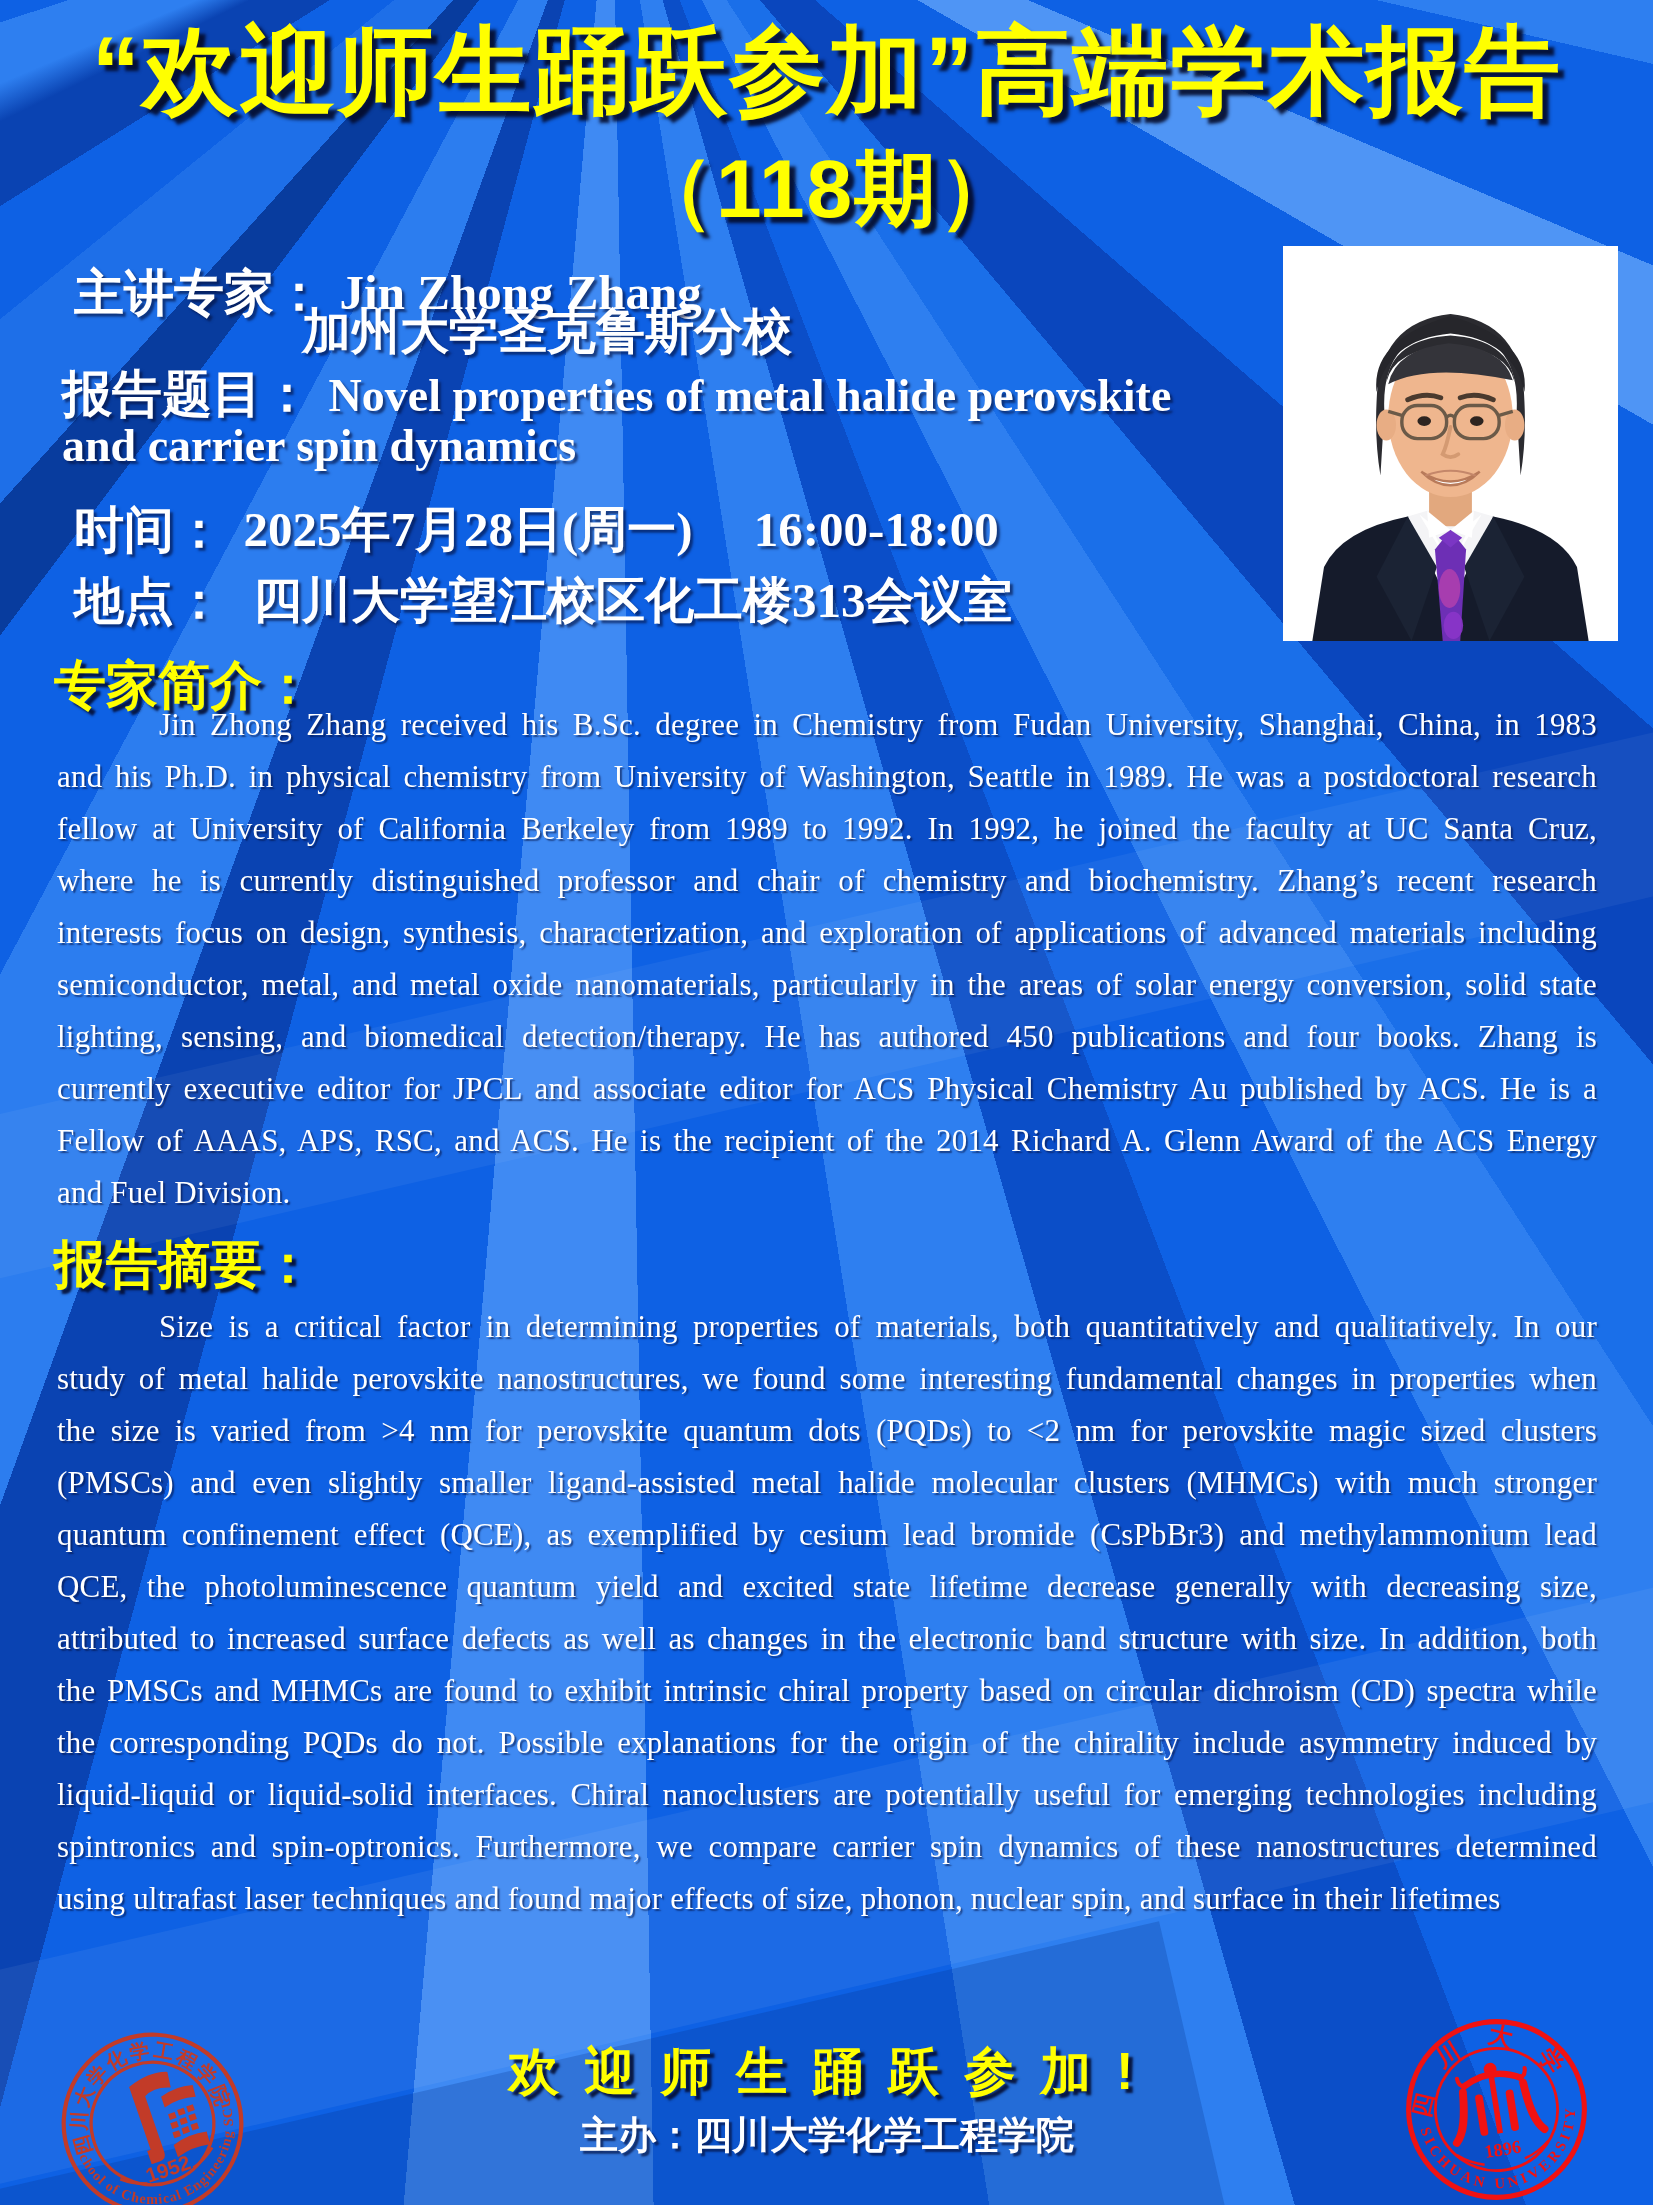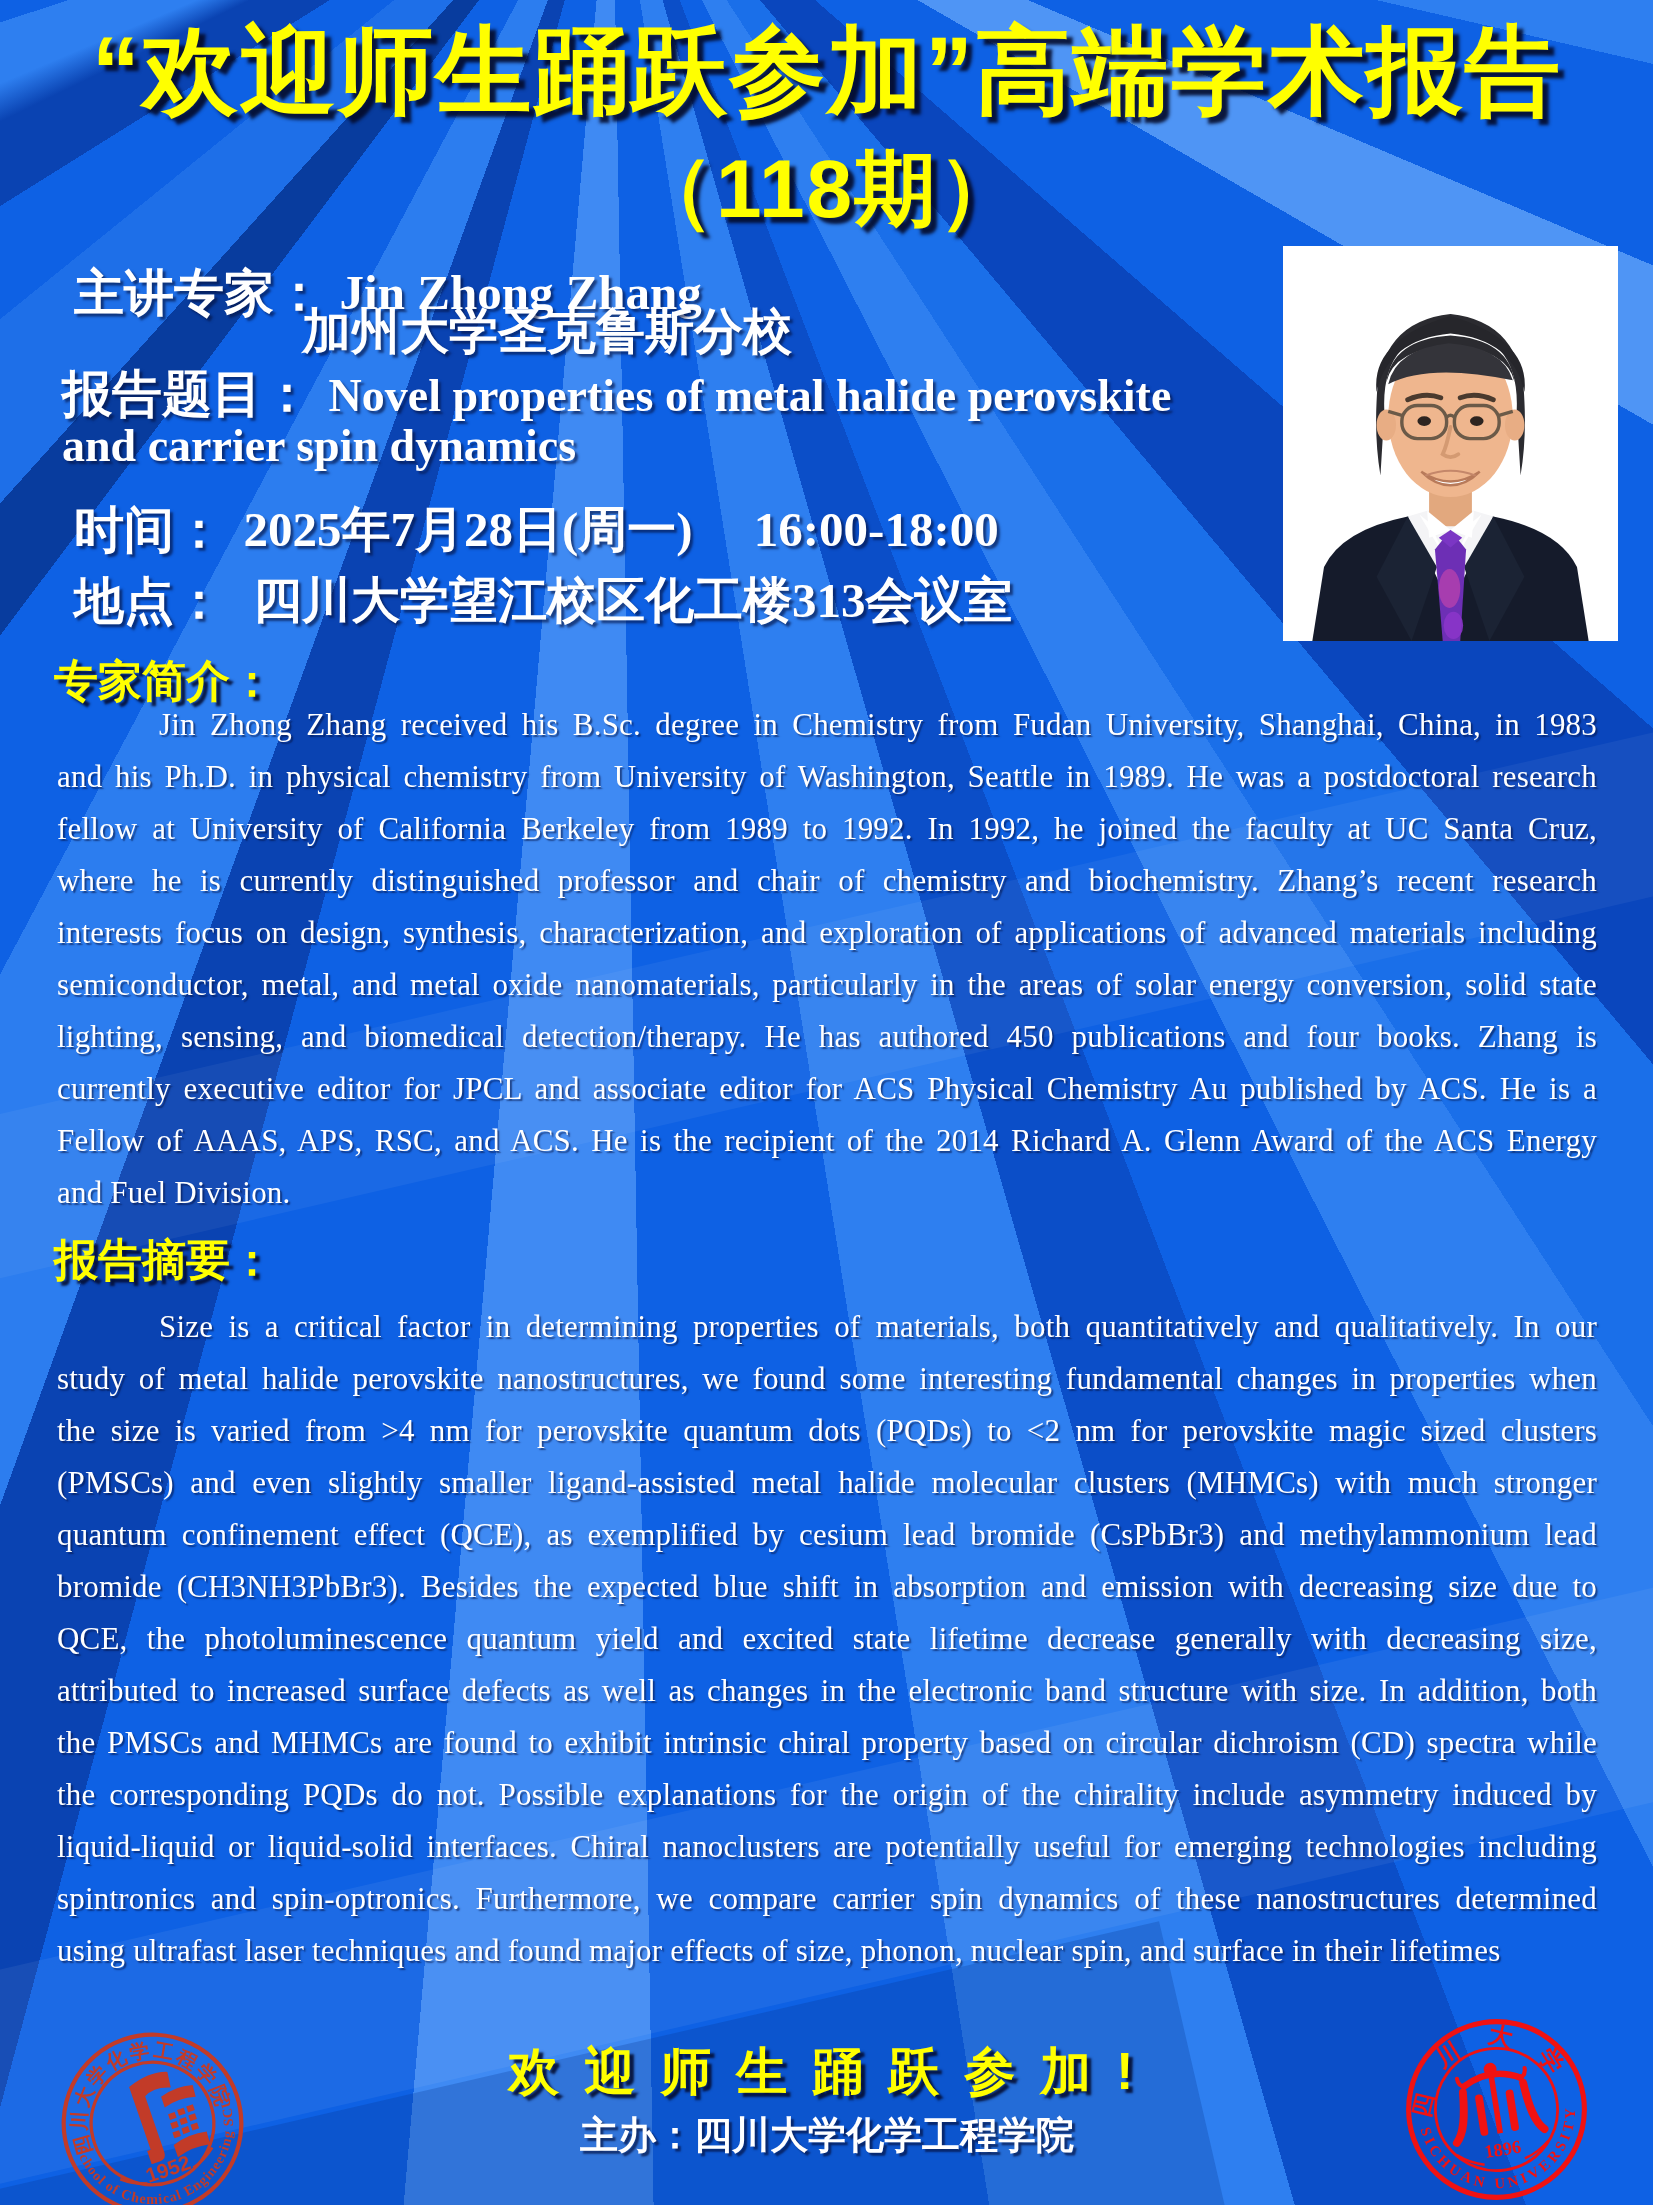--- a/index.html
+++ b/index.html
@@ -53,21 +53,21 @@
   .val-serif{font-family:"Liberation Serif","DejaVu Serif",serif;font-weight:bold;color:#fff;
        font-size:49px;line-height:1.13;text-shadow:2.9px 2.9px 2.4px rgba(5,18,66,.65);}
   .val-hei{font-size:49px;font-weight:bold;color:#fff;line-height:1.13;
        text-shadow:2.9px 2.9px 2.4px rgba(5,18,66,.65);font-family:Liberation Serif, serif;}
 
   .topic{position:absolute;left:62px;top:366px;width:1215px;
        font-family:"Liberation Serif","DejaVu Serif",serif;font-weight:bold;color:#fff;
        font-size:46px;line-height:47px;text-shadow:2.9px 2.9px 2.4px rgba(5,18,66,.65);}
   .topic .lab{display:inline;margin-right:16.5px;font-family:"Liberation Sans","DejaVu Sans",sans-serif;}
 
-  .yhead{position:absolute;left:54px;color:#ffff00;font-weight:bold;font-size:44px;line-height:1.1;
+  .yhead{position:absolute;left:54px;color:#ffff00;font-weight:bold;font-size:52px;line-height:1.1;
        text-shadow:4.4px 4.4px 2.4px rgba(4,12,48,.9);}
 
   .para{position:absolute;left:57px;width:1540px;
        font-family:"Liberation Serif","DejaVu Serif",serif;color:#fff;font-size:31px;
        letter-spacing:0.2px;text-shadow:1.9px 1.9px 1.5px rgba(5,18,66,.6);}
   .para .pline{line-height:52px;text-align:justify;text-align-last:justify;}
   .para .pline:first-child{padding-left:102px;}
   .para .pline:last-child{text-align:left;text-align-last:left;}
 
   .welcome{position:absolute;top:2038px;width:100%;text-align:center;color:#ffff00;
@@ -188,21 +188,20 @@
       <div class="pline">and Fuel Division.</div>
     </div>
 
   <div class="yhead" style="top:1236px;">报告摘要：</div>
   <div class="para" style="top:1301px;">
       <div class="pline">Size is a critical factor in determining properties of materials, both quantitatively and qualitatively. In our</div>
       <div class="pline">study of metal halide perovskite nanostructures, we found some interesting fundamental changes in properties when</div>
       <div class="pline">the size is varied from &gt;4 nm for perovskite quantum dots (PQDs) to &lt;2 nm for perovskite magic sized clusters</div>
       <div class="pline">(PMSCs) and even slightly smaller ligand-assisted metal halide molecular clusters (MHMCs) with much stronger</div>
       <div class="pline">quantum confinement effect (QCE), as exemplified by cesium lead bromide (CsPbBr3) and methylammonium lead</div>
-      <div class="pline">bromide (CH3NH3PbBr3). Besides the expected blue shift in absorption and emission with decreasing size due to</div>
       <div class="pline">QCE, the photoluminescence quantum yield and excited state lifetime decrease generally with decreasing size,</div>
       <div class="pline">attributed to increased surface defects as well as changes in the electronic band structure with size. In addition, both</div>
       <div class="pline">the PMSCs and MHMCs are found to exhibit intrinsic chiral property based on circular dichroism (CD) spectra while</div>
       <div class="pline">the corresponding PQDs do not. Possible explanations for the origin of the chirality include asymmetry induced by</div>
       <div class="pline">liquid-liquid or liquid-solid interfaces. Chiral nanoclusters are potentially useful for emerging technologies including</div>
       <div class="pline">spintronics and spin-optronics. Furthermore, we compare carrier spin dynamics of these nanostructures determined</div>
       <div class="pline">using ultrafast laser techniques and found major effects of size, phonon, nuclear spin, and surface in their lifetimes</div>
     </div>
 
   <div class="welcome">欢迎师生踊跃参加!</div>

